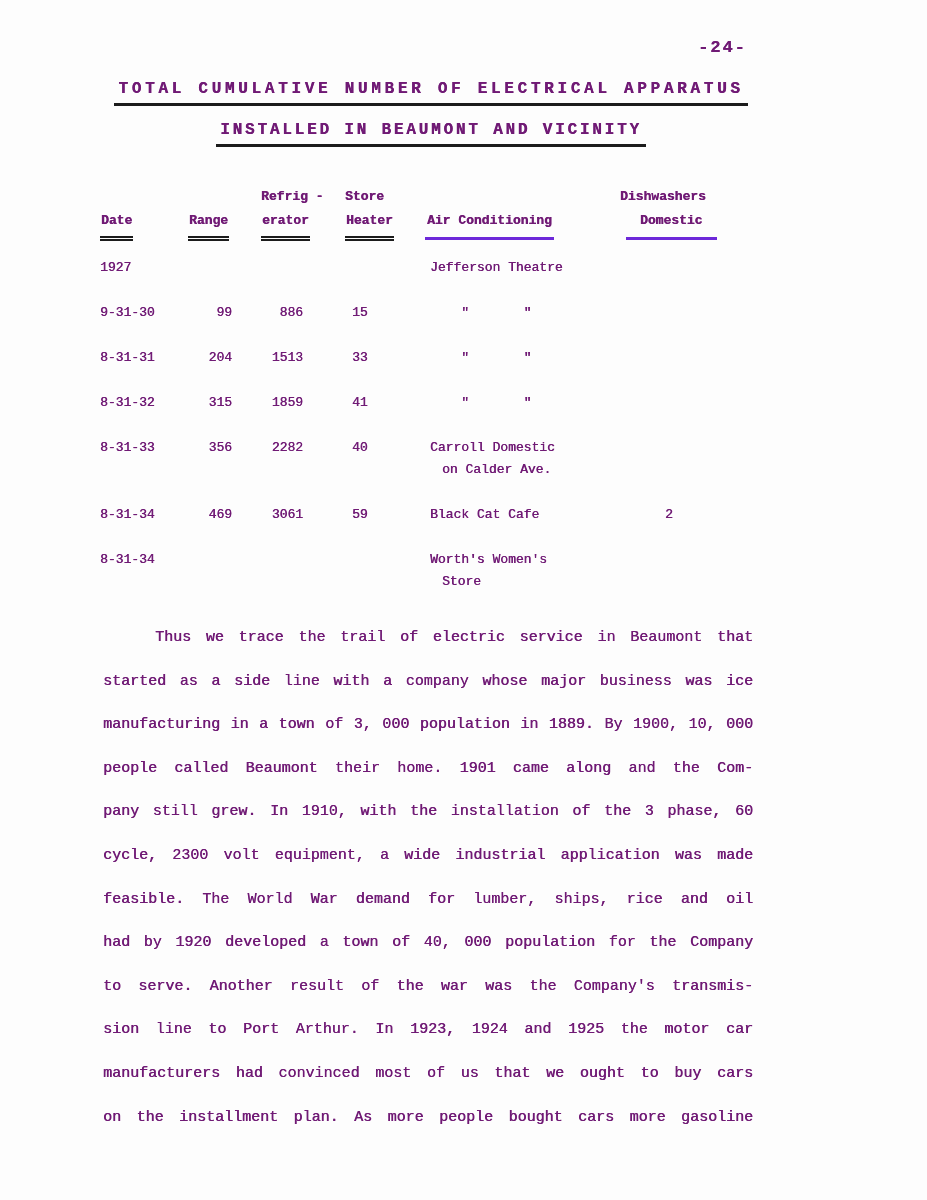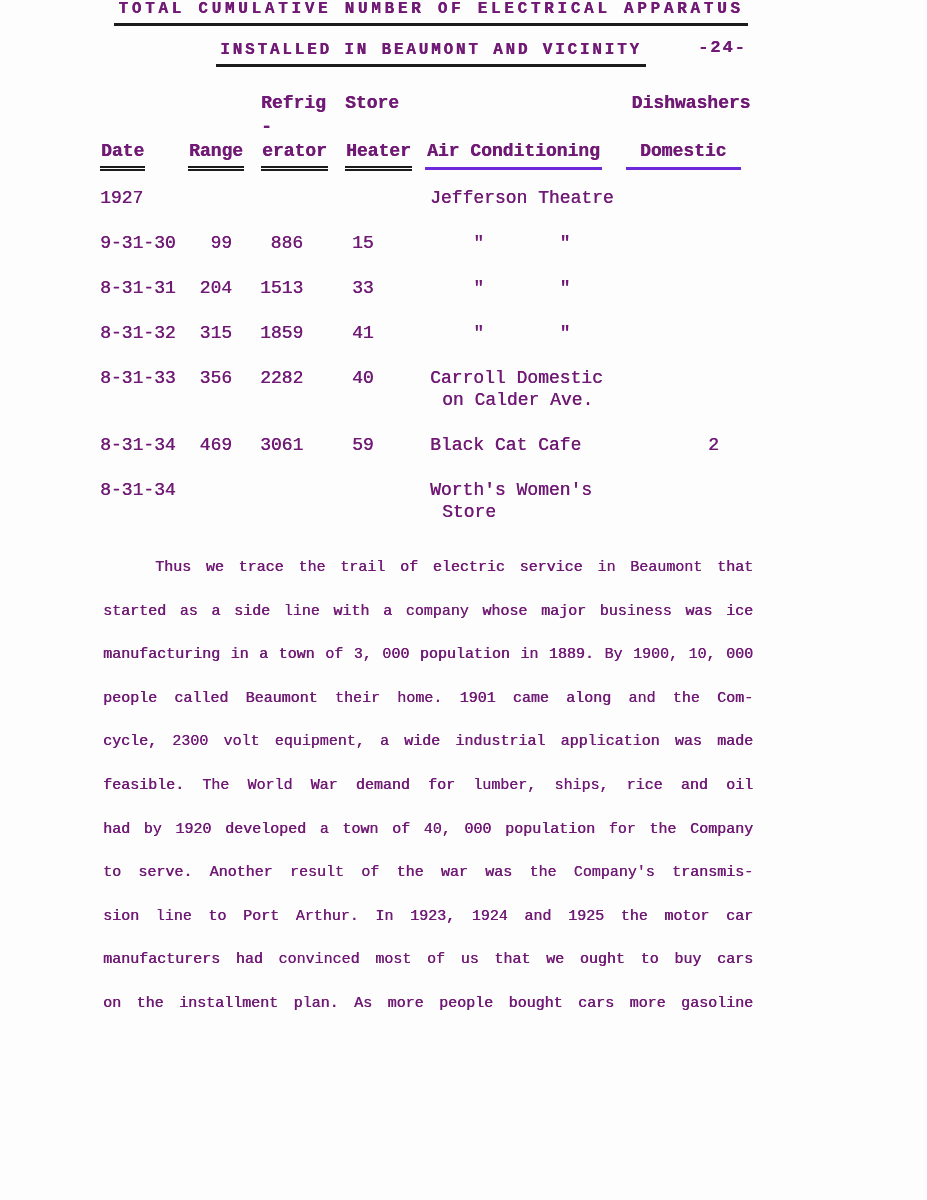--- a/index.html
+++ b/index.html
@@ -10,48 +10,48 @@
     font-family:"Liberation Mono","DejaVu Sans Mono",monospace;
     color:#701a75;
     overflow:hidden;
     text-shadow:0.4px 0 0 currentColor;
   }
   .content{margin-left:100px;width:662px;}
   .page-number{
     position:absolute;top:38px;left:698px;
     font-size:17px;font-weight:bold;letter-spacing:2px;
   }
-  .titles{}
+  .titles{padding-top:80px;}
   .title-line{text-align:center;font-weight:bold;font-size:16px;}
   .title-line .u-title{
     display:inline-block;
     border-bottom:3px solid #1c1c1c;
     padding:0 4px 5px 4px;
   }
   .t1 .u-title{letter-spacing:3.7px;}
   .t2 .u-title{letter-spacing:2.8px;}
   .t2{margin-top:15px;}
 
   
-  .app-table{margin-top:24px;font-size:18px;}
+  .app-table{margin-top:38px;font-size:13px;}
   .t-row{
     display:grid;
     grid-template-columns:85px 75px 85px 80px 195px 142px;
     line-height:22px;
     margin-bottom:23px;
   }
   .hdr{font-weight:bold;margin-bottom:0;line-height:24px;}
   .hdr-rule{margin-bottom:16px;}
   .c-range{text-align:right;padding-right:28px;}
   .c-ref{text-align:right;padding-right:42px;}
   .c-wh{padding-left:7px;}
   .c-ac{padding-left:5px;}
   .c-ac .ac-line1{white-space:pre;}
   .c-ac .ac-line2{margin-left:12px;}
-  .c-dish{padding-left:45px;text-align:center;}
+  .c-dish{padding-left:45px;}
   .u2{display:inline-block;border-bottom:5px double #1c1c1c;padding:0 1px 3px 1px;text-align:center;}
   .u1{display:inline-block;border-bottom:3px solid #6d28d9;padding:0 2px 4px 2px;}
   .h-refrig{padding-left:1px;}
   .h-range{padding-left:3px;}
   .h-domestic{margin-left:6px;padding-left:14px;padding-right:15px;}
   .h-dishtop{padding-left:0;}
 
   
   .body-text{width:650px;margin-left:3px;margin-top:20px;font-size:15px;}
   .body-line{
@@ -183,20 +183,21 @@
         <div class="c-dish"></div>
       </div>
 
     </div>
 
     <div class="body-text">
       <div class="body-line first">Thus we trace the trail of electric service in Beaumont that</div>
       <div class="body-line">started as a side line with a company whose major business was ice</div>
       <div class="body-line">manufacturing in a town of 3, 000 population in 1889.  By 1900, 10, 000</div>
       <div class="body-line">people called Beaumont their home.  1901 came along and the Com-</div>
+      <div class="body-line">pany still grew.  In 1910, with the installation of the 3 phase, 60</div>
       <div class="body-line">cycle, 2300 volt equipment, a wide industrial application was made</div>
       <div class="body-line">feasible.  The World War demand for lumber, ships, rice and oil</div>
       <div class="body-line">had by 1920 developed a town of 40, 000 population for the Company</div>
       <div class="body-line">to serve.  Another result of the war was the Company's transmis-</div>
       <div class="body-line">sion line to Port Arthur.  In 1923, 1924 and 1925 the motor car</div>
       <div class="body-line">manufacturers had convinced most of us that we ought to buy cars</div>
       <div class="body-line">on the installment plan.  As more people bought cars more gasoline</div>
     </div>
 
   </div>

